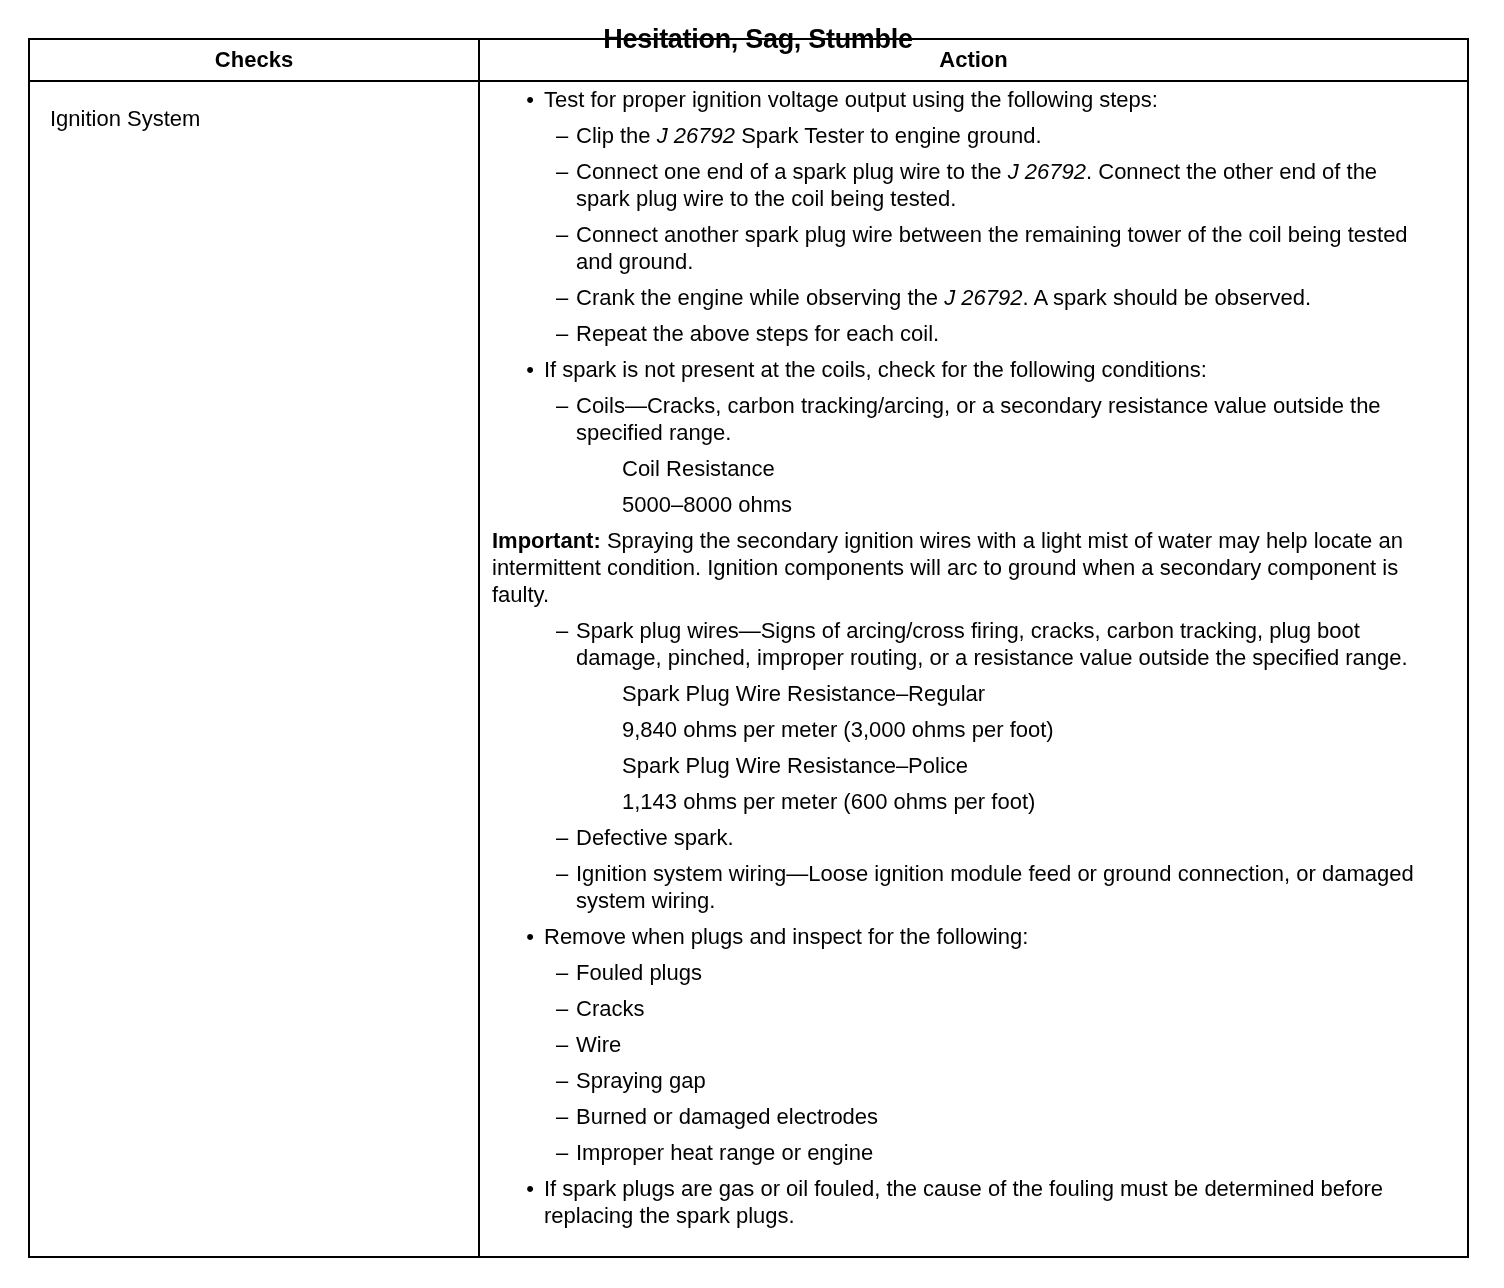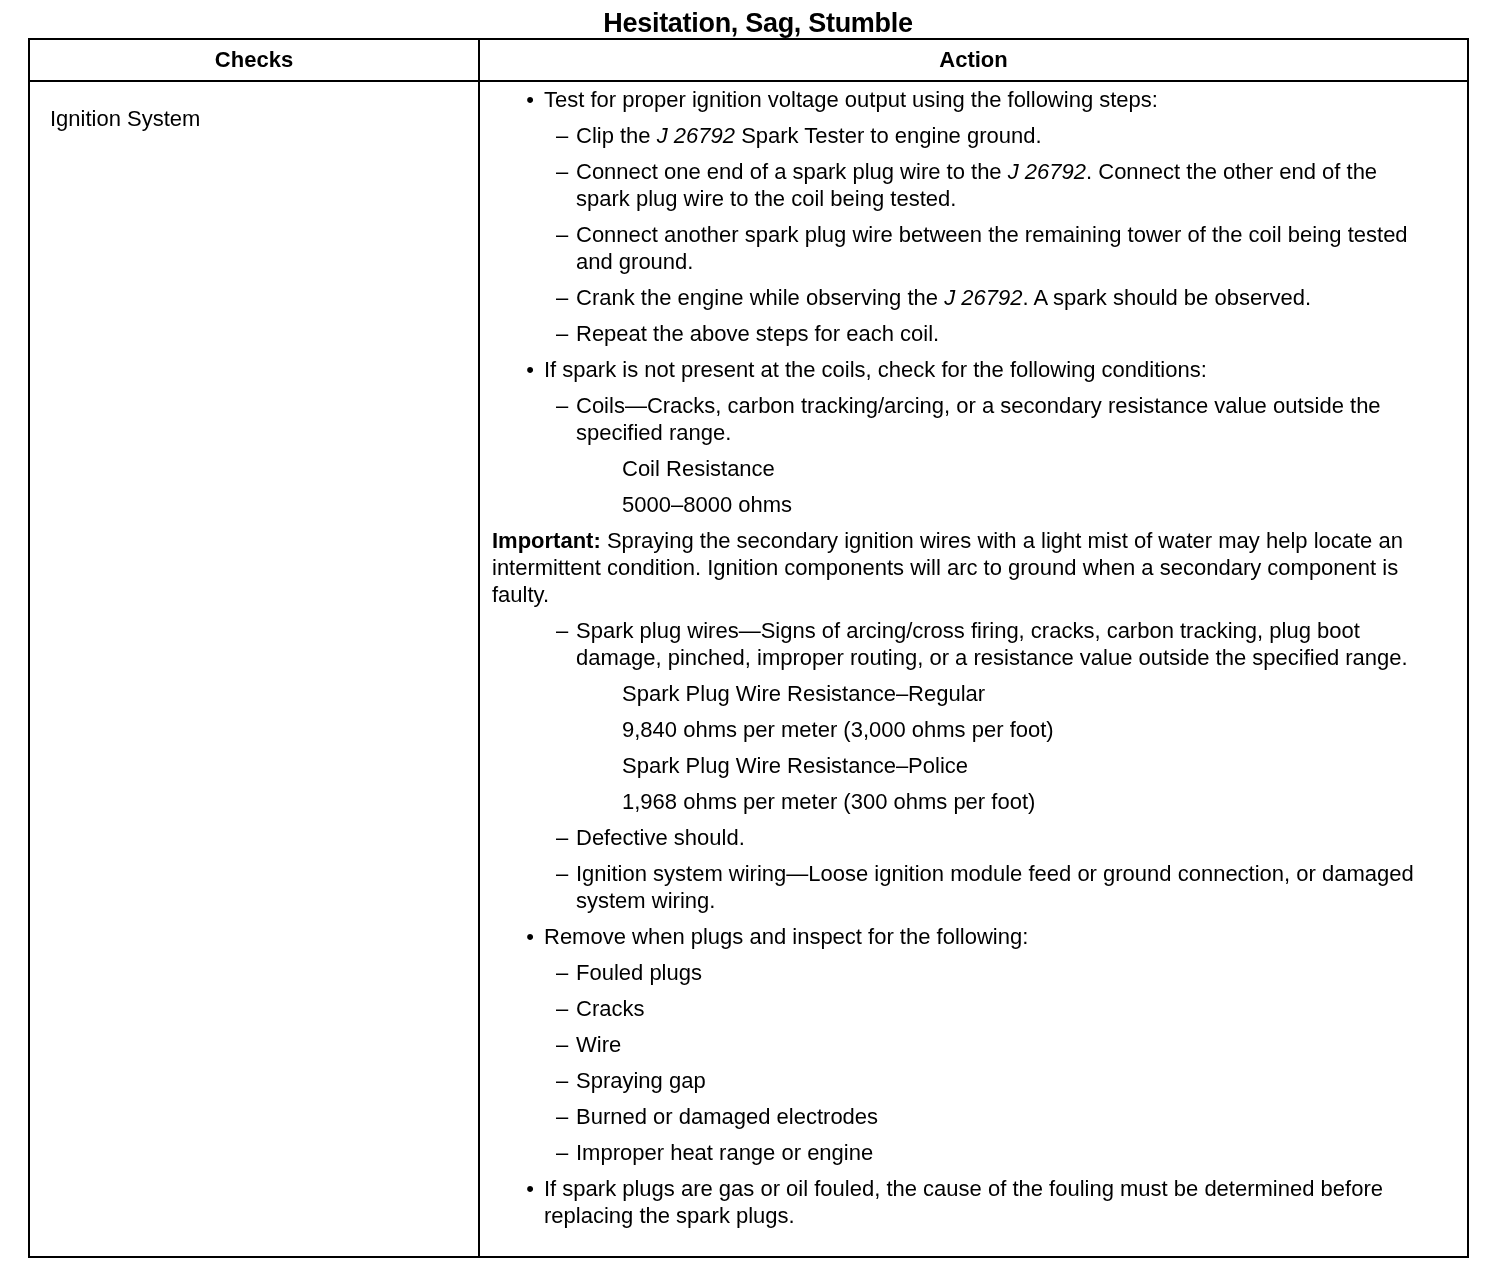--- a/index.html
+++ b/index.html
@@ -1,21 +1,21 @@
 <!DOCTYPE html>
 <html><head>
 <meta charset="utf-8">
 <style>
   html, body { margin: 0; padding: 0; background: #ffffff; }
   body {
     width: 1504px; height: 1288px; position: relative; overflow: hidden;
     font-family: "Liberation Sans", sans-serif; color: #000;
   }
   .title {
-    position: absolute; left: 0; top: 8px; width: 1376px;
+    position: absolute; left: 0; top: 24px; width: 1376px;
     text-align: center; font-weight: bold; font-size: 27px; letter-spacing: -0.3px;
     padding-left: 0;
   }
   .title span { display: inline-block; margin-left: 0; }
   table.main {
     position: absolute; left: 28px; top: 38px; width: 1439px; height: 1220px;
     border-collapse: collapse; table-layout: fixed;
   }
   table.main th, table.main td { border: 2.5px solid #000; vertical-align: top; }
   table.main th {
@@ -97,25 +97,25 @@
 
         <div class="imp"><b>Important:</b><span> Spraying the secondary ignition wires with a light mist of water may help locate an intermittent condition. Ignition components will arc to ground when a secondary component is faulty.</span></div>
 
         <div class="b lvl2">
           <span class="mk">–</span>
           <span class="tx">Spark plug wires—Signs of arcing/cross firing, cracks, carbon tracking, plug boot damage, pinched, improper routing, or a resistance value outside the specified range.</span>
         </div>
         <div class="spec h">Spark Plug Wire Resistance–Regular</div>
         <div class="spec">9,840 ohms per meter (3,000 ohms per foot)</div>
         <div class="spec h">Spark Plug Wire Resistance–Police</div>
-        <div class="spec">1,968 ohms per meter (300 ohms per foot)</div>
+        <div class="spec">1,143 ohms per meter (600 ohms per foot)</div>
 
         <div class="b lvl2">
           <span class="mk">–</span>
-          <span class="tx">Defective should.</span>
+          <span class="tx">Defective spark.</span>
         </div>
         <div class="b lvl2">
           <span class="mk">–</span>
           <span class="tx">Ignition system wiring—Loose ignition module feed or ground connection, or damaged system wiring.</span>
         </div>
 
         <div class="b lvl1">
           <span class="mk">•</span>
           <span class="tx">Remove when plugs and inspect for the following:</span>
         </div>

